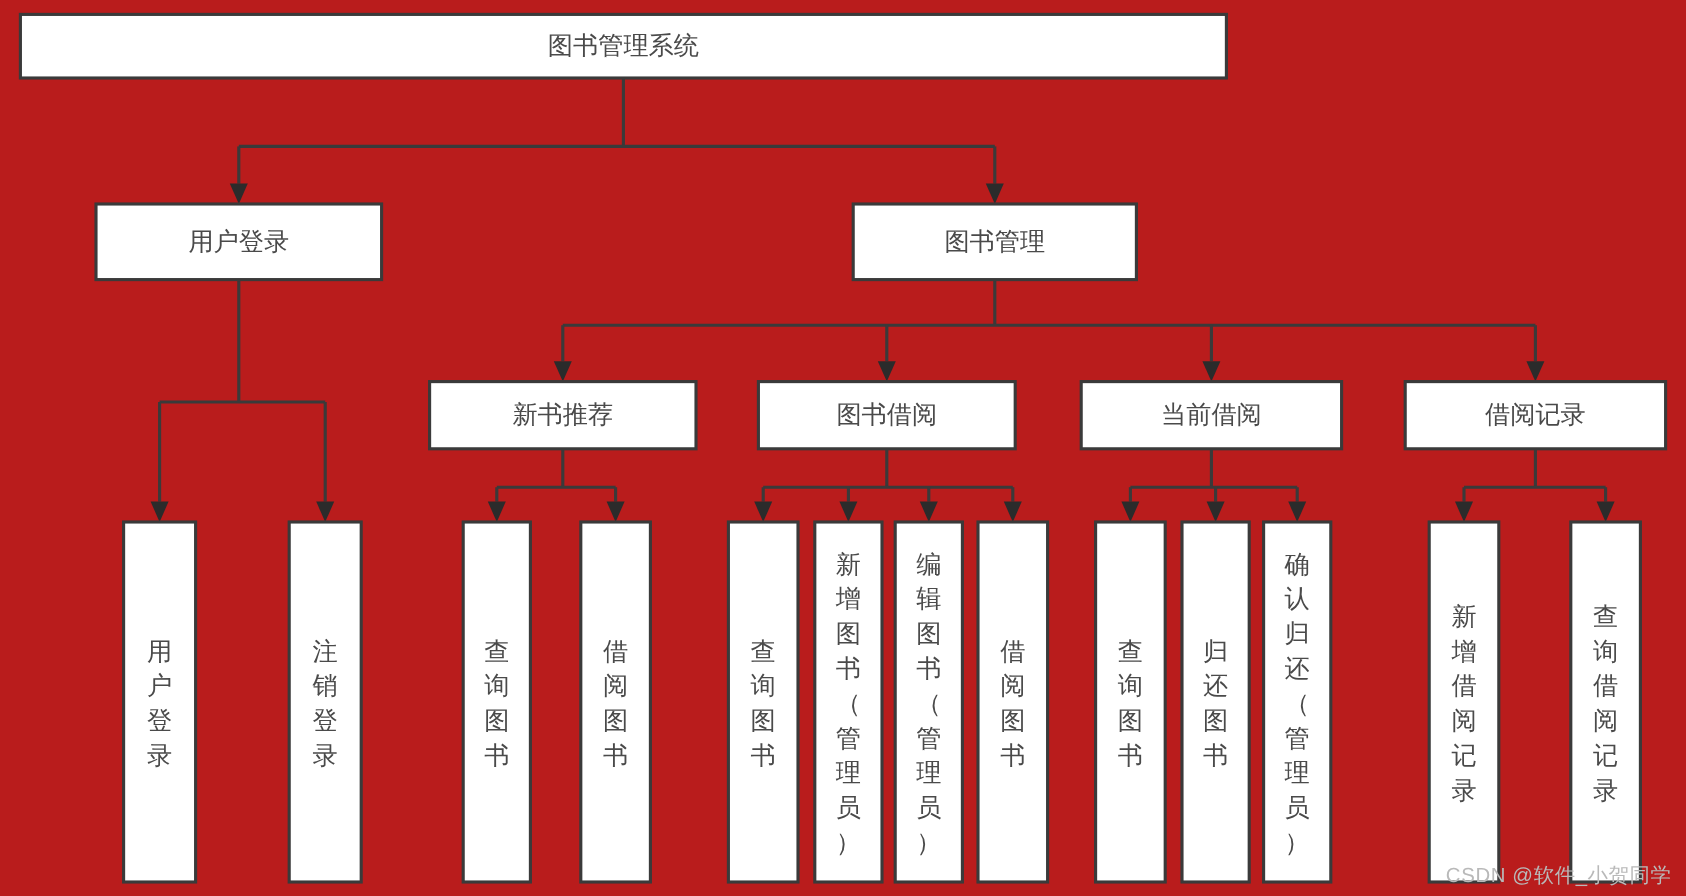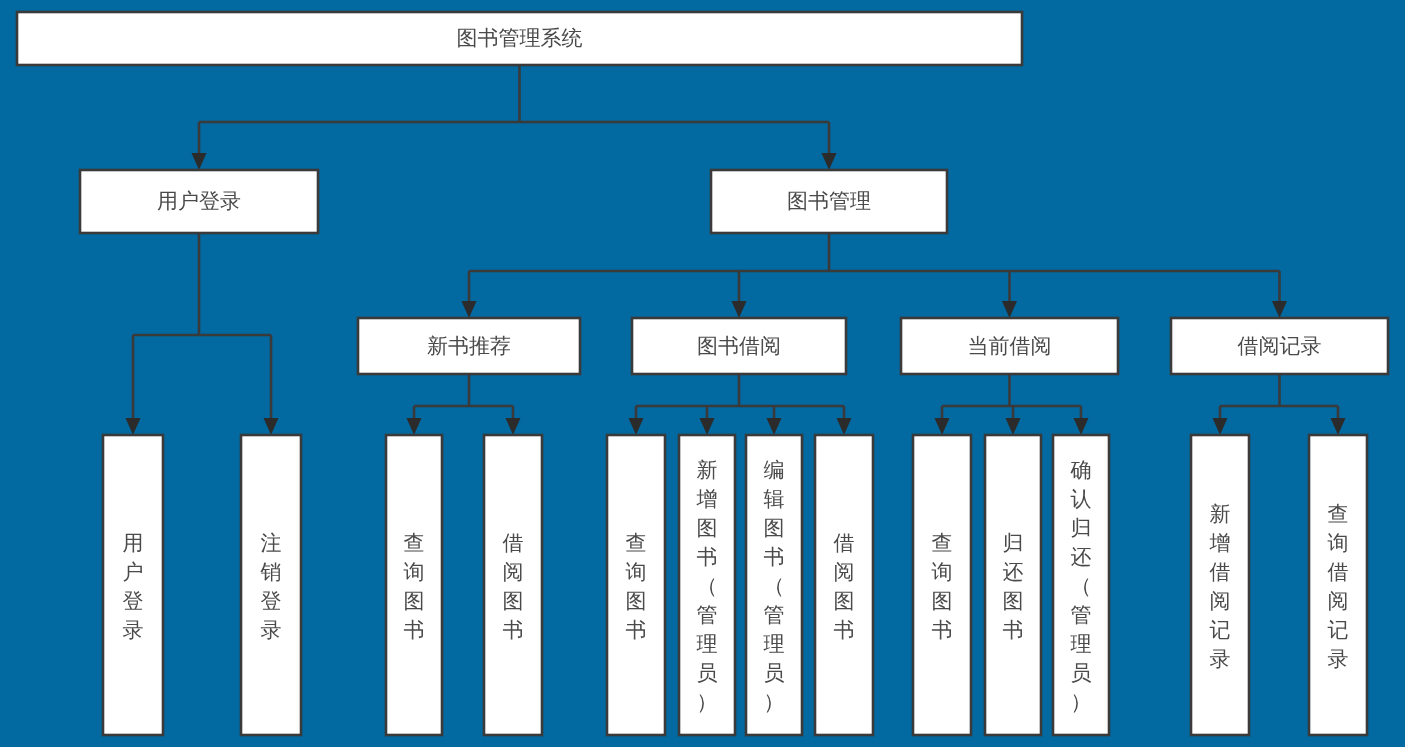--- a/index.html
+++ b/index.html
@@ -7,21 +7,21 @@
     padding: 0;
     background: #ffffff;
   }
   body {
     font-family: "Liberation Sans", "DejaVu Sans", sans-serif;
   }
   #diagram-root {
     position: relative;
     width: 1405px;
     height: 747px;
-    background: #0369a1;
+    background: #b91c1c;
     overflow: hidden;
   }
   svg#tree-svg {
     position: absolute;
     left: 0;
     top: 0;
     width: 1405px;
     height: 747px;
     display: block;
   }
@@ -200,13 +200,14 @@
         <g>
           <rect x="1191" y="435" width="58" height="300" class="node-box"></rect>
           <text x="1220" class="node-label-vertical"><tspan x="1220" y="520.62">新</tspan><tspan x="1220" y="549.62">增</tspan><tspan x="1220" y="578.62">借</tspan><tspan x="1220" y="607.62">阅</tspan><tspan x="1220" y="636.62">记</tspan><tspan x="1220" y="665.62">录</tspan></text>
         </g>
         <g>
           <rect x="1309" y="435" width="58" height="300" class="node-box"></rect>
           <text x="1338" class="node-label-vertical"><tspan x="1338" y="520.62">查</tspan><tspan x="1338" y="549.62">询</tspan><tspan x="1338" y="578.62">借</tspan><tspan x="1338" y="607.62">阅</tspan><tspan x="1338" y="636.62">记</tspan><tspan x="1338" y="665.62">录</tspan></text>
         </g>
       </g>
   </svg>
+  <div class="watermark">CSDN @软件_小贺同学</div>
 </div>
 
 </body></html>

